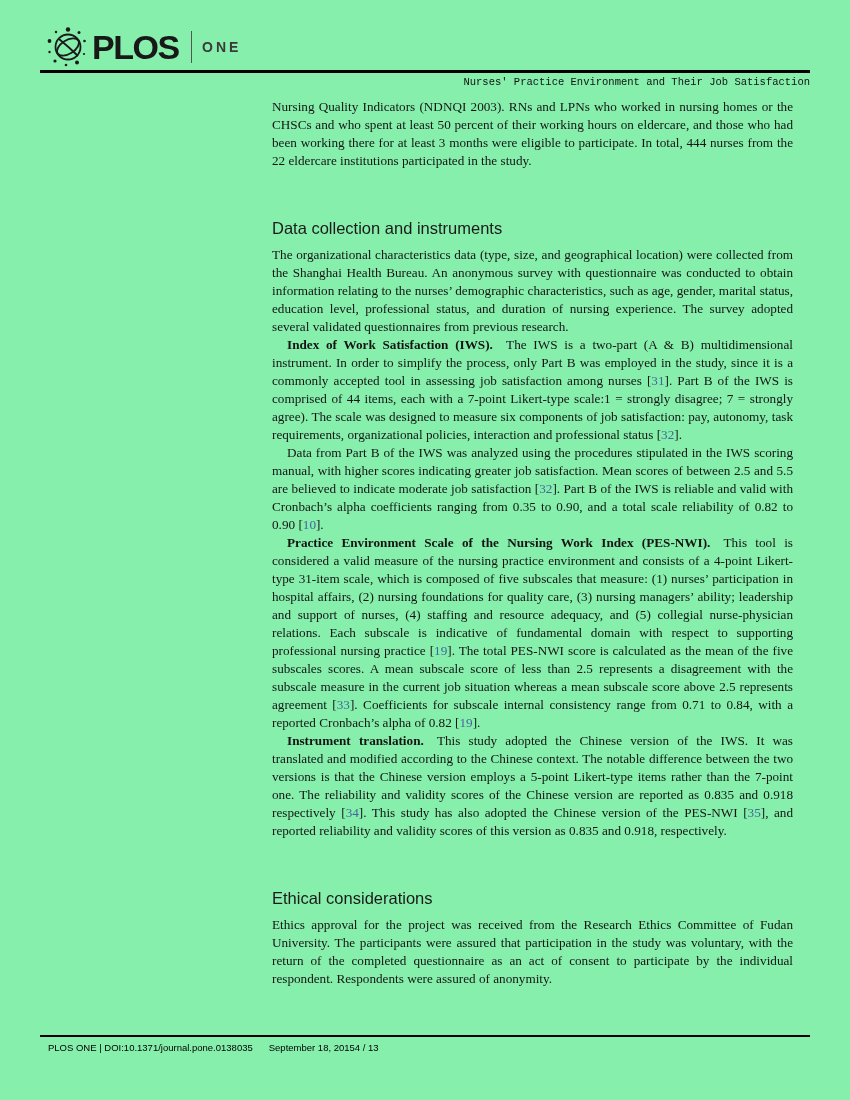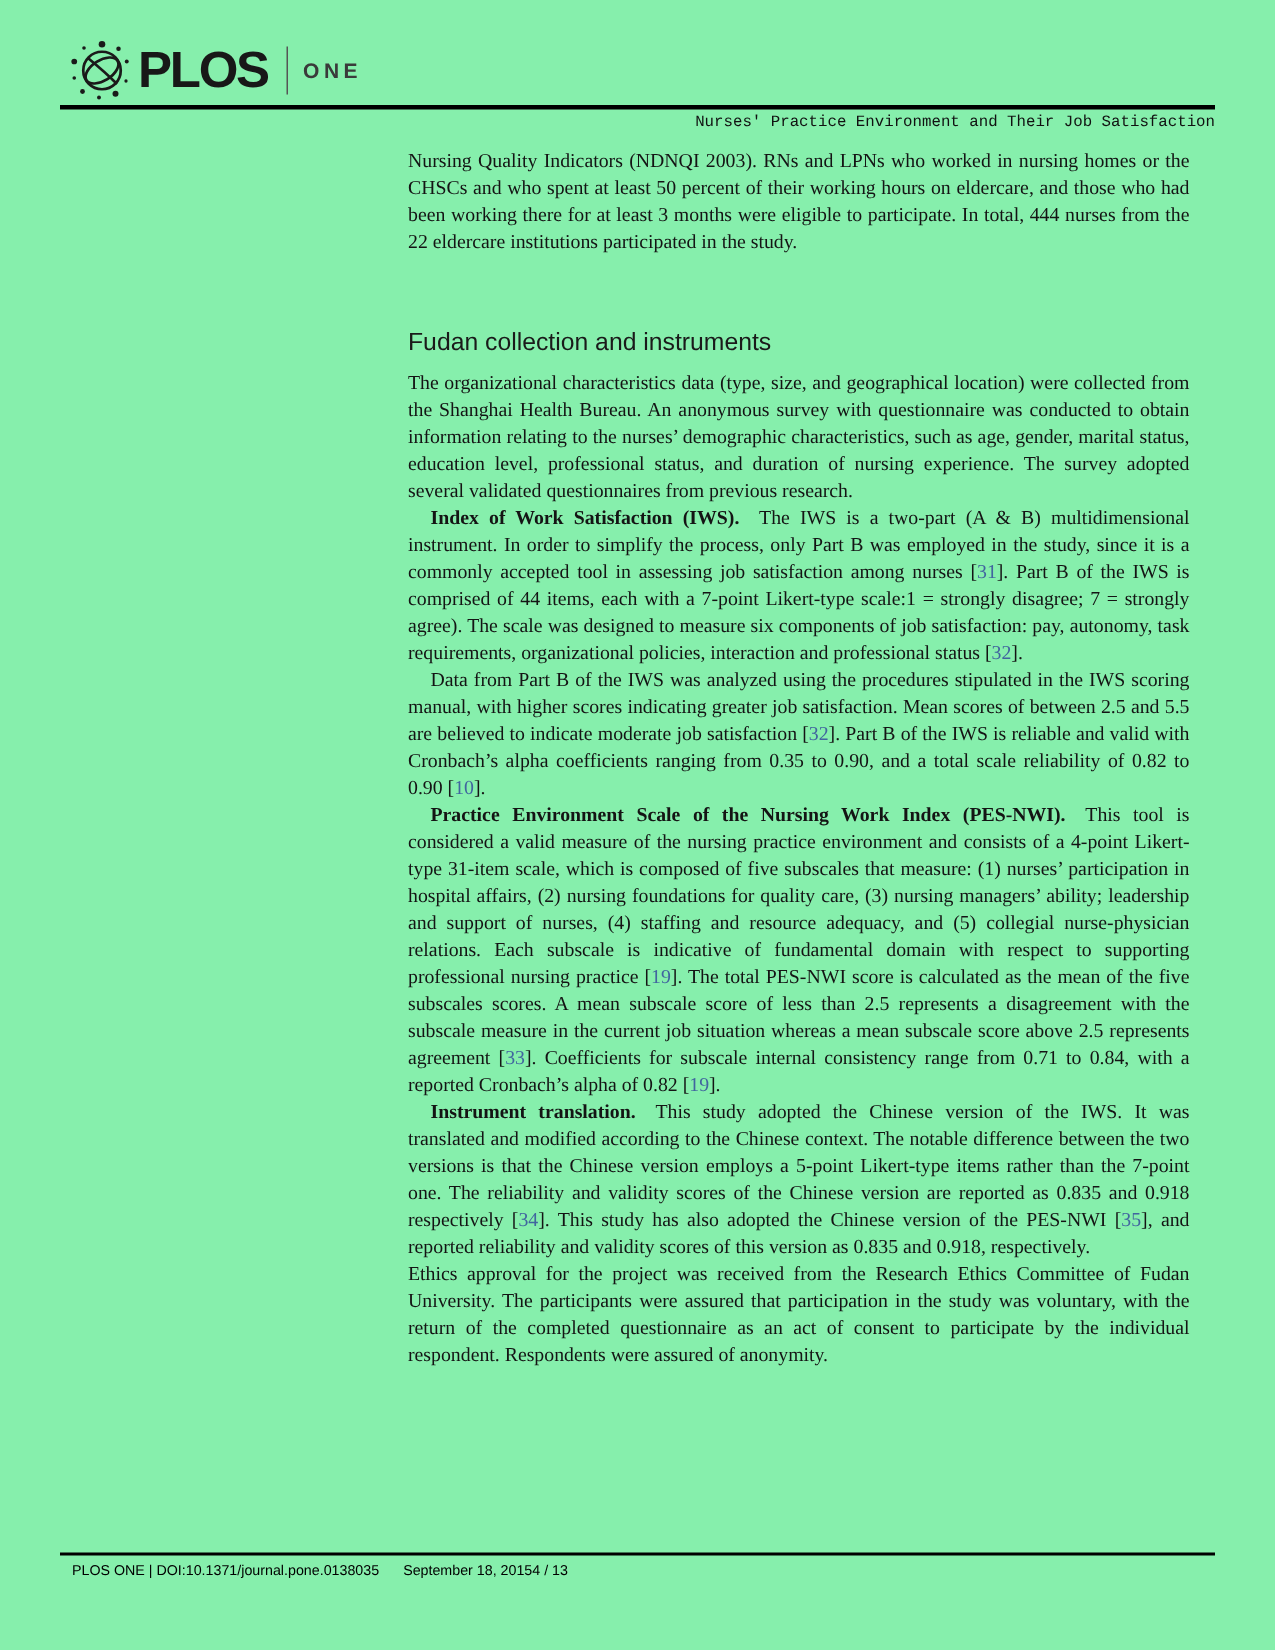--- a/index.html
+++ b/index.html
@@ -91,27 +91,28 @@
       <span class="logo-sep"></span>
       <span class="logo-one">ONE</span>
     </div>
     <div class="running-title">Nurses' Practice Environment and Their Job Satisfaction</div>
     <div class="header-rule"></div>
   </div>
 
   <div class="main">
     <p class="body-para"><span class="seg-p">Nursing Quality Indicators (NDNQI 2003). RNs and LPNs who worked in nursing homes or the CHSCs and who spent at least 50 percent of their working hours on eldercare, and those who had been working there for at least 3 months were eligible to participate. In total, 444 nurses from the 22 eldercare institutions participated in the study.</span></p>
 
-    <h2 class="section-heading">Fudan collection and instruments</h2>
+    <h2 class="section-heading">Data collection and instruments</h2>
     <p class="body-para"><span class="seg-p">The organizational characteristics data (type, size, and geographical location) were collected from the Shanghai Health Bureau. An anonymous survey with questionnaire was conducted to obtain information relating to the nurses’ demographic characteristics, such as age, gender, marital status, education level, professional status, and duration of nursing experience. The survey adopted several validated questionnaires from previous research.</span></p>
     <p class="body-para indent"><span class="seg-b">Index of Work Satisfaction (IWS).</span><span class="seg-p"> The IWS is a two-part (A &amp; B) multidimensional instrument. In order to simplify the process, only Part B was employed in the study, since it is a commonly accepted tool in assessing job satisfaction among nurses [</span><span class="seg-l">31</span><span class="seg-p">]. Part B of the IWS is comprised of 44 items, each with a 7-point Likert-type scale:1 = strongly disagree; 7 = strongly agree). The scale was designed to measure six components of job satisfaction: pay, autonomy, task requirements, organizational policies, interaction and professional status [</span><span class="seg-l">32</span><span class="seg-p">].</span></p>
     <p class="body-para indent"><span class="seg-p">Data from Part B of the IWS was analyzed using the procedures stipulated in the IWS scoring manual, with higher scores indicating greater job satisfaction. Mean scores of between 2.5 and 5.5 are believed to indicate moderate job satisfaction [</span><span class="seg-l">32</span><span class="seg-p">]. Part B of the IWS is reliable and valid with Cronbach’s alpha coefficients ranging from 0.35 to 0.90, and a total scale reliability of 0.82 to 0.90 [</span><span class="seg-l">10</span><span class="seg-p">].</span></p>
     <p class="body-para indent"><span class="seg-b">Practice Environment Scale of the Nursing Work Index (PES-NWI).</span><span class="seg-p"> This tool is considered a valid measure of the nursing practice environment and consists of a 4-point Likert-type 31-item scale, which is composed of five subscales that measure: (1) nurses’ participation in hospital affairs, (2) nursing foundations for quality care, (3) nursing managers’ ability; leadership and support of nurses, (4) staffing and resource adequacy, and (5) collegial nurse-physician relations. Each subscale is indicative of fundamental domain with respect to supporting professional nursing practice [</span><span class="seg-l">19</span><span class="seg-p">]. The total PES-NWI score is calculated as the mean of the five subscales scores. A mean subscale score of less than 2.5 represents a disagreement with the subscale measure in the current job situation whereas a mean subscale score above 2.5 represents agreement [</span><span class="seg-l">33</span><span class="seg-p">]. Coefficients for subscale internal consistency range from 0.71 to 0.84, with a reported Cronbach’s alpha of 0.82 [</span><span class="seg-l">19</span><span class="seg-p">].</span></p>
     <p class="body-para indent"><span class="seg-b">Instrument translation.</span><span class="seg-p"> This study adopted the Chinese version of the IWS. It was translated and modified according to the Chinese context. The notable difference between the two versions is that the Chinese version employs a 5-point Likert-type items rather than the 7-point one. The reliability and validity scores of the Chinese version are reported as 0.835 and 0.918 respectively [</span><span class="seg-l">34</span><span class="seg-p">]. This study has also adopted the Chinese version of the PES-NWI [</span><span class="seg-l">35</span><span class="seg-p">], and reported reliability and validity scores of this version as 0.835 and 0.918, respectively.</span></p>
 
+    <h2 class="section-heading">Ethical considerations</h2>
     <p class="body-para"><span class="seg-p">Ethics approval for the project was received from the Research Ethics Committee of Fudan University. The participants were assured that participation in the study was voluntary, with the return of the completed questionnaire as an act of consent to participate by the individual respondent. Respondents were assured of anonymity.</span></p>
   </div>
 
   <div class="footer-rule"></div>
   <div class="footer">
     <div>
       <span>PLOS ONE | DOI:10.1371/journal.pone.0138035</span><span class="footer-date">September 18, 2015</span>
     </div>
     <div>4 / 13</div>
   </div>

